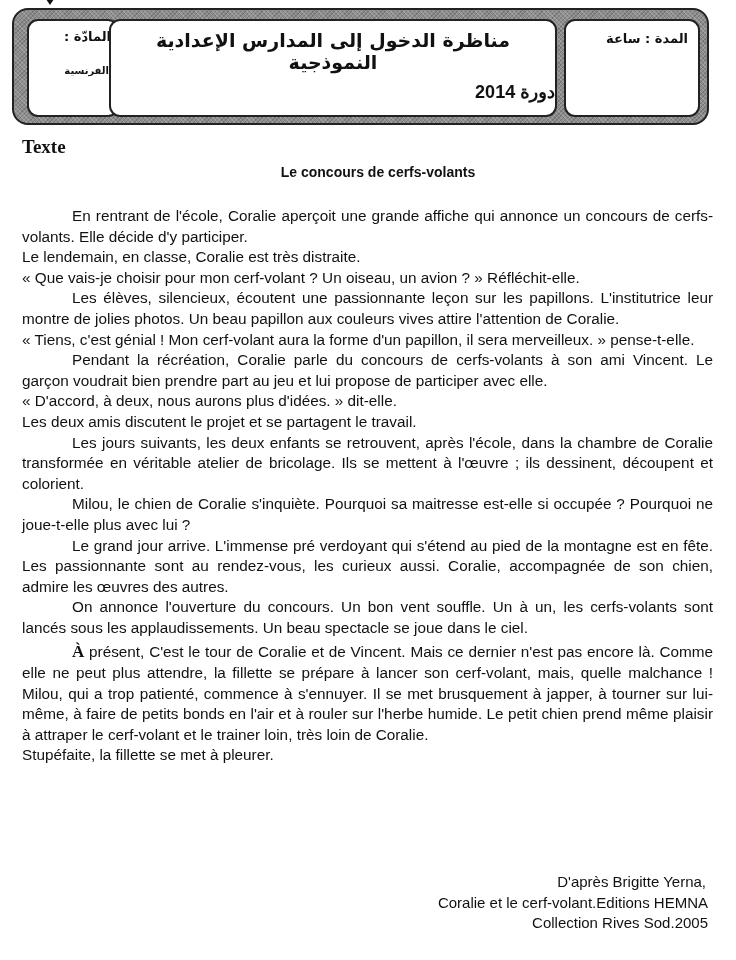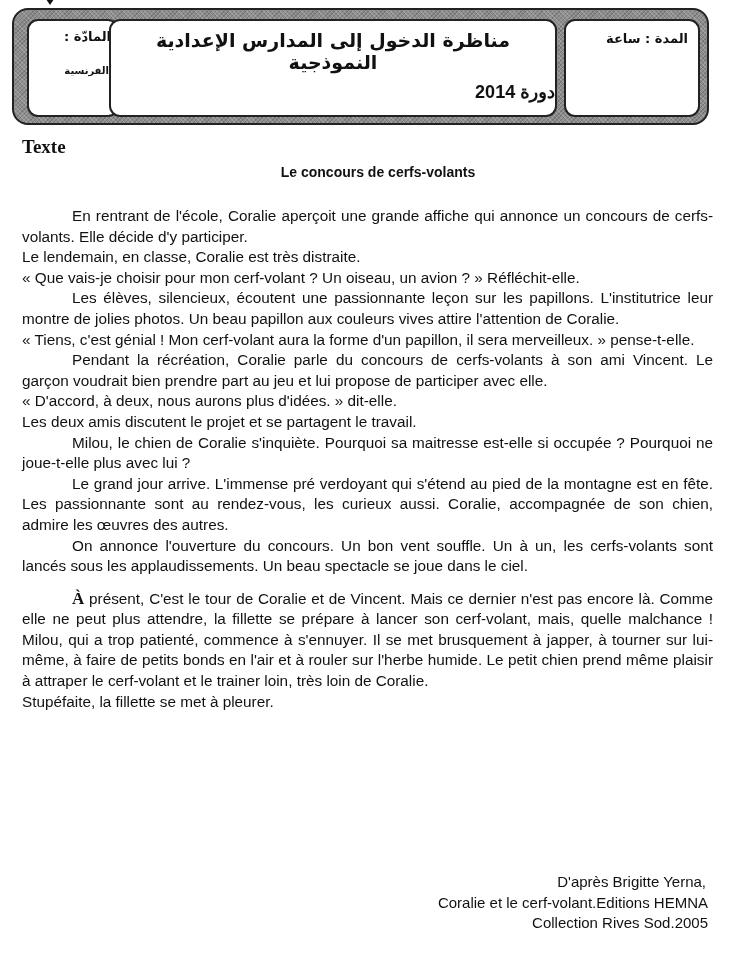--- a/index.html
+++ b/index.html
@@ -39,21 +39,21 @@
     .story-title {
       position: absolute; left: 0; right: 0; top: 164px; text-align: center;
       font-weight: bold; font-size: 14px; padding-left: 20px;
     }
     .story {
       position: absolute; left: 22px; top: 206px; width: 691px;
       font-size: 15.3px; line-height: 20.6px; text-align: justify;
     }
     .story p { margin: 0; }
     .story p.indent { text-indent: 50px; }
-    .story p.gap { margin-top: 12px; }
+    .story p.gap { margin-top: 4px; }
     .story .big-a { font-family: "Liberation Serif", serif; font-weight: bold; font-size: 17px; }
     .source {
       position: absolute; right: 28px; top: 872px; text-align: right;
       font-size: 15px; line-height: 20.5px;
     }
     .source div:first-child { margin-right: 2px; }
   </style>
 </head>
 <body>
 
@@ -78,20 +78,21 @@
 
 <div class="story">
     <p class="indent"><span>En rentrant de l'école, Coralie aperçoit une grande affiche qui annonce un concours de cerfs-volants. Elle décide d'y participer.</span></p>
     <p><span>Le lendemain, en classe, Coralie est très distraite.</span></p>
     <p><span>« Que vais-je choisir pour mon cerf-volant ? Un oiseau, un avion ? » Réfléchit-elle.</span></p>
     <p class="indent"><span>Les élèves, silencieux, écoutent une passionnante leçon sur les papillons. L'institutrice leur montre de jolies photos. Un beau papillon aux couleurs vives attire l'attention de Coralie.</span></p>
     <p><span>« Tiens, c'est génial ! Mon cerf-volant aura la forme d'un papillon, il sera merveilleux. » pense-t-elle.</span></p>
     <p class="indent"><span>Pendant la récréation, Coralie parle du concours de cerfs-volants à son ami Vincent. Le garçon voudrait bien prendre part au jeu et lui propose de participer avec elle.</span></p>
     <p><span>« D'accord, à deux, nous aurons plus d'idées. » dit-elle.</span></p>
     <p><span>Les deux amis discutent le projet et se partagent le travail.</span></p>
+    <p class="indent"><span>Les jours suivants, les deux enfants se retrouvent, après l'école, dans la chambre de Coralie transformée en véritable atelier de bricolage. Ils se mettent à l'œuvre ; ils dessinent, découpent et colorient.</span></p>
     <p class="indent"><span>Milou, le chien de Coralie s'inquiète. Pourquoi sa maitresse est-elle si occupée ? Pourquoi ne joue-t-elle plus avec lui ?</span></p>
     <p class="indent"><span>Le grand jour arrive. L'immense pré verdoyant qui s'étend au pied de la montagne est en fête. Les passionnante sont au rendez-vous, les curieux aussi. Coralie, accompagnée de son chien, admire les œuvres des autres.</span></p>
     <p class="indent"><span>On annonce l'ouverture  du concours. Un bon vent souffle. Un à un, les cerfs-volants  sont lancés sous les applaudissements. Un beau  spectacle se joue dans le ciel.</span></p>
     <p class="indent gap"><span class="big-a">À</span><span> présent, C'est le tour de Coralie et de Vincent. Mais ce dernier n'est pas encore là. Comme elle ne peut plus attendre, la fillette se prépare à lancer son cerf-volant, mais, quelle malchance ! Milou, qui a trop patienté, commence à s'ennuyer. Il se met brusquement à japper, à tourner sur lui- même, à faire de petits bonds en l'air et à rouler sur l'herbe humide. Le petit chien prend même plaisir à attraper le cerf-volant  et le trainer loin, très loin de Coralie.</span></p>
     <p><span>Stupéfaite, la fillette se met à pleurer.</span></p>
   </div>
 
 <div class="source">
   <div>D'après Brigitte Yerna,</div>
   <div>Coralie et le cerf-volant.Editions HEMNA</div>

